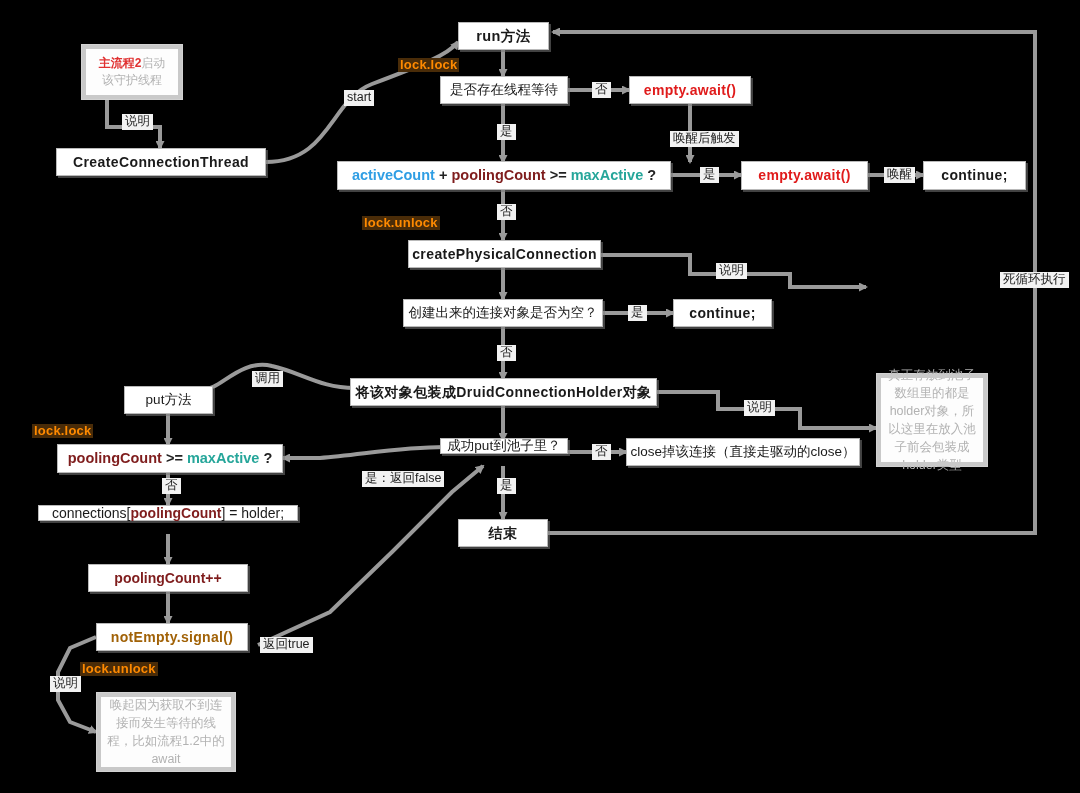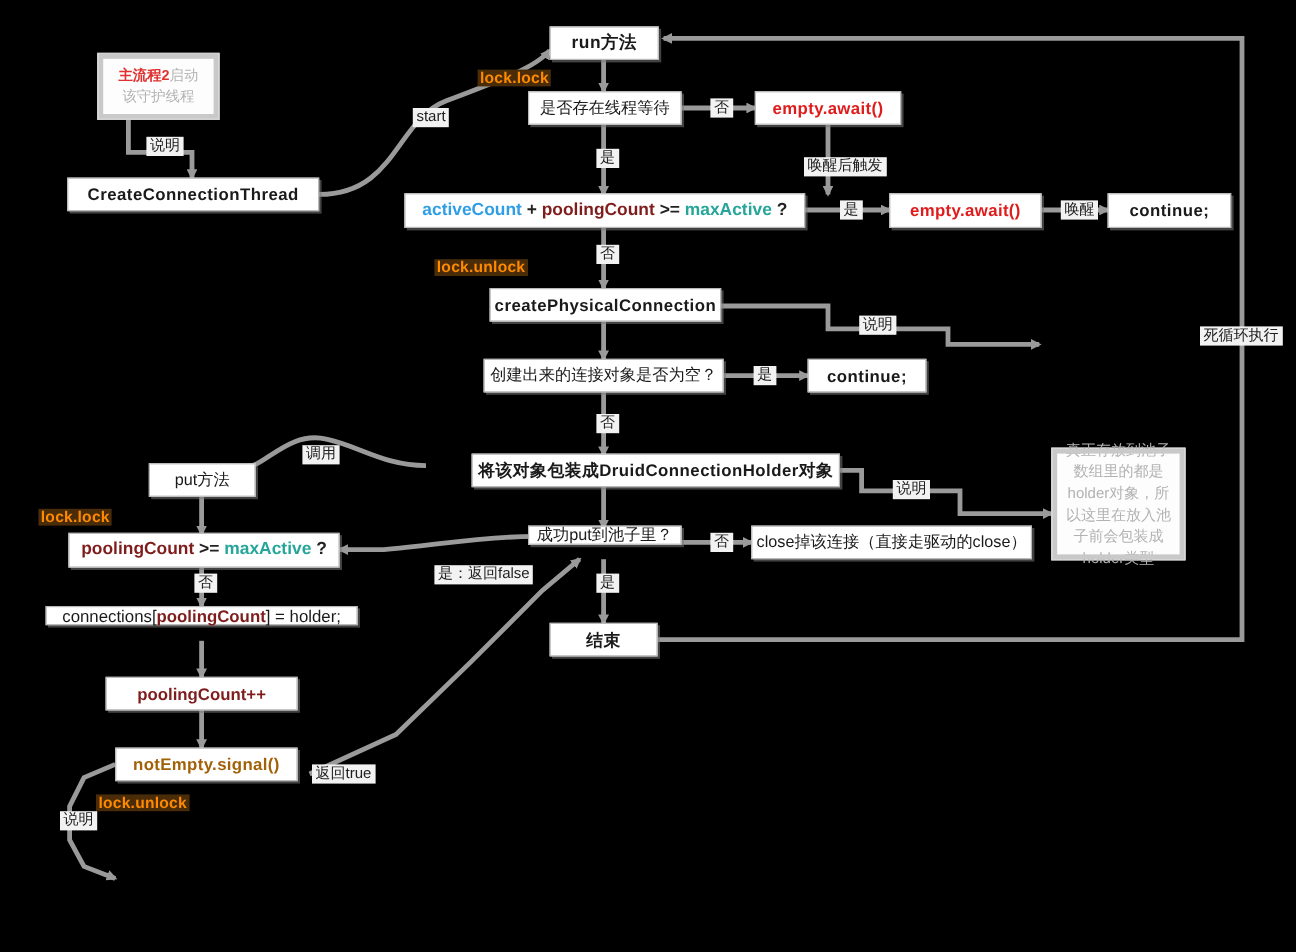--- a/index.html
+++ b/index.html
@@ -170,21 +170,21 @@
 
   <div class="node bold" style="left:923px;top:161px;width:103px;height:29px;font-size:14px;">continue;</div>
 
   <div class="node bold" style="left:408px;top:240px;width:193px;height:28px;font-size:14px;">createPhysicalConnection</div>
 
   <div class="node" style="left:403px;top:299px;width:200px;height:28px;text-align:center;">创建出来的连接对象是否为空？</div>
 
   <div class="node bold" style="left:673px;top:299px;width:99px;height:28px;font-size:14px;">continue;</div>
 
 
-  <div class="node bold" style="left:350px;top:378px;width:307px;height:28px;font-size:14px;margin-left:43px;">将该对象包装成DruidConnectionHolder对象</div>
+  <div class="node bold" style="left:350px;top:378px;width:307px;height:28px;font-size:14px;">将该对象包装成DruidConnectionHolder对象</div>
 
   <div class="note" style="left:876px;top:373px;width:112px;height:94px;">真正存放到池子数组里的都是holder对象，所以这里在放入池子前会包装成holder类型</div>
 
   <div class="node" style="left:440px;top:438px;width:128px;height:16px;">成功put到池子里？</div>
 
   <div class="node" style="left:626px;top:438px;width:234px;height:28px;">close掉该连接（直接走驱动的close）</div>
 
   <div class="node bold" style="left:458px;top:519px;width:90px;height:28px;font-size:14px;">结束</div>
 
   <div class="node" style="left:124px;top:386px;width:89px;height:28px;">put方法</div>
@@ -203,20 +203,21 @@
       <span class="tk-plain">connections[</span><span class="tk-pink">poolingCount</span><span class="tk-plain">] = holder;</span>
     </span>
   </div>
 
   <div class="node" style="left:88px;top:564px;width:160px;height:28px;font-size:14px;">
     <span class="tk-pink">poolingCount++</span>
   </div>
 
   <div class="node green" style="left:96px;top:623px;width:152px;height:28px;font-size:14px;">notEmpty.signal()</div>
 
+  <div class="note" style="left:96px;top:692px;width:140px;height:80px;">唤起因为获取不到连接而发生等待的线程，比如流程1.2中的await</div>
 
   <div class="elabel" style="left:122px;top:114px;">说明</div>
 
   <div class="elabel" style="left:344px;top:90px;">start</div>
 
   <div class="elabel lock" style="left:398px;top:58px;">lock.lock</div>
 
   <div class="elabel" style="left:592px;top:82px;">否</div>
 
   <div class="elabel" style="left:497px;top:124px;">是</div>

